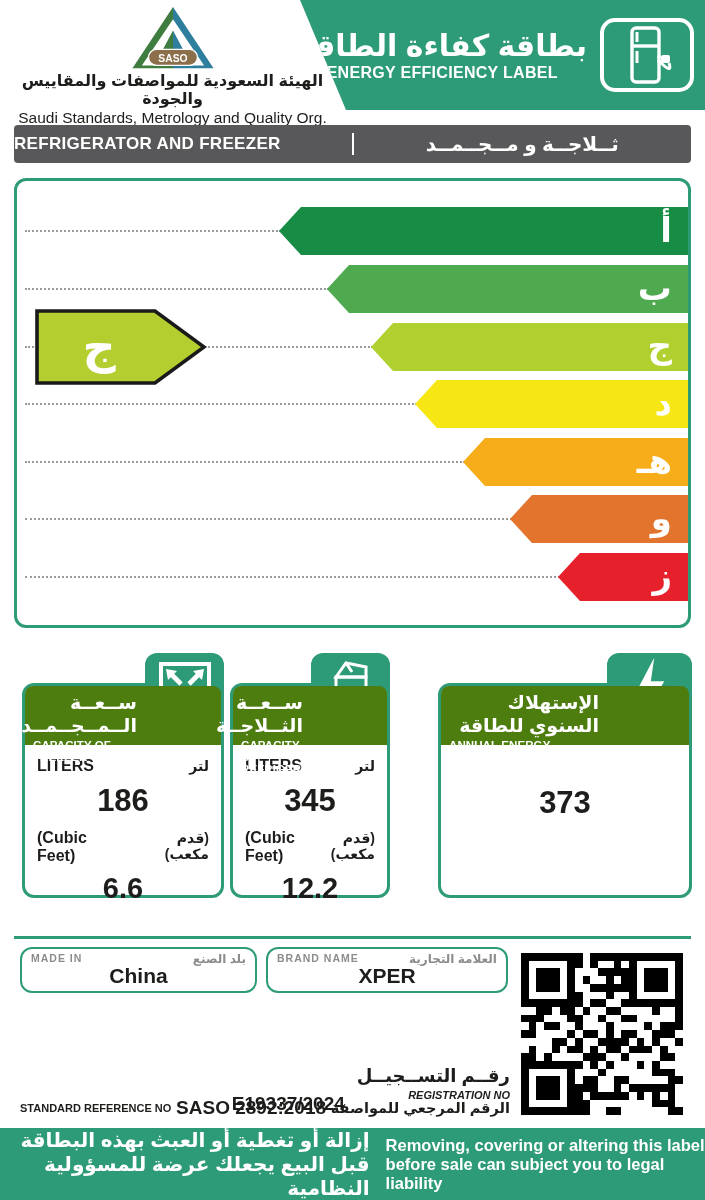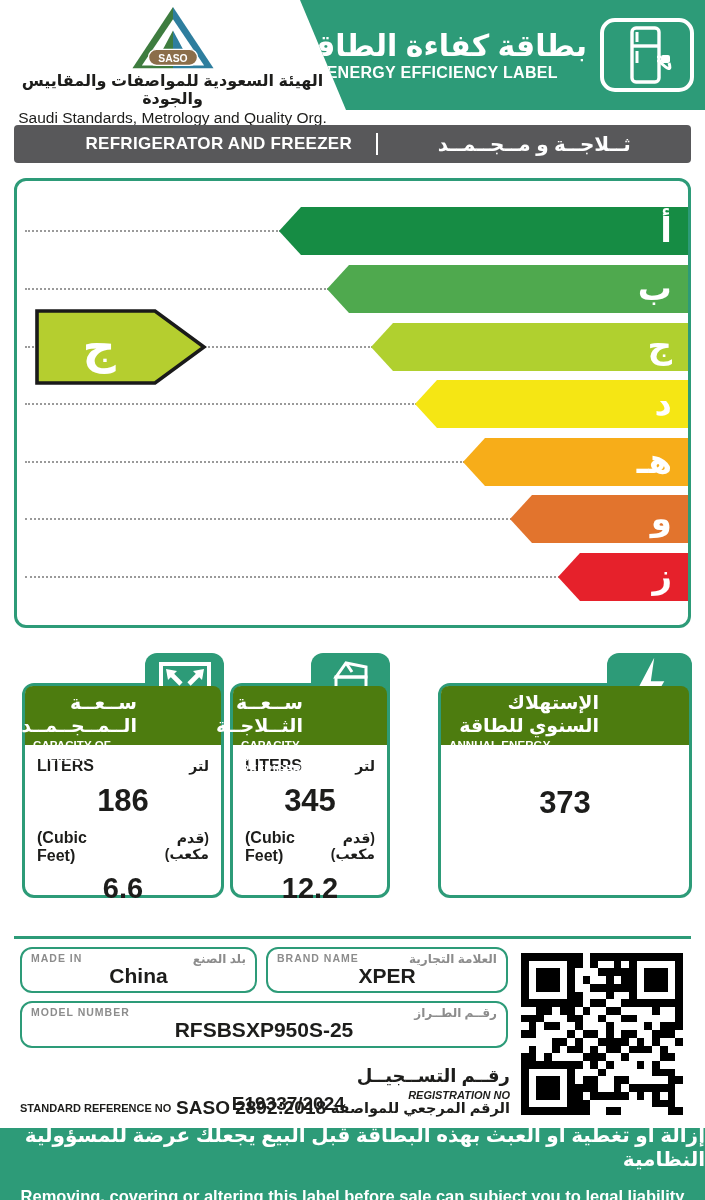--- a/index.html
+++ b/index.html
@@ -25,21 +25,21 @@
   .banner-titles{text-align:center;margin-right:12px;}
   .banner-title-ar{font-size:30px;font-weight:700;direction:rtl;line-height:1.1;}
   .banner-title-en{font-size:16px;font-weight:700;letter-spacing:.3px;margin-top:2px;}
   .fridge-icon{margin-right:10px;}
   
   .product-bar{
     position:absolute;top:125px;left:14px;right:14px;height:38px;
     background:#58585A;border-radius:4px;color:#fff;
     display:flex;align-items:center;
   }
-  .pb-en{flex:1;text-align:center;font-weight:700;font-size:17px;letter-spacing:.3px;padding-left:48px;}
+  .pb-en{flex:1;text-align:left;font-weight:700;font-size:17px;letter-spacing:.3px;}
   .pb-div{width:2px;height:22px;background:#fff;}
   .pb-ar{flex:1;text-align:center;font-weight:700;font-size:20px;direction:rtl;}
   
   .chart{
     position:absolute;top:178px;left:14px;right:14px;height:450px;
     border:3px solid #2D9B78;border-radius:12px;background:#fff;box-sizing:border-box;
   }
   .dotline{position:absolute;left:8px;border-top:2px dotted #9a9a9a;height:0;}
   .arrow{position:absolute;right:0;height:48px;
     clip-path:polygon(22px 0,100% 0,100% 100%,22px 100%,0 50%);}
@@ -94,21 +94,21 @@
   .reg-labels{text-align:right;line-height:1.05;}
   .reg-ar{font-size:18px;font-weight:700;direction:rtl;}
   .reg-en{font-size:11px;font-weight:700;font-style:italic;}
   .std-row{position:absolute;left:20px;top:155px;width:490px;display:flex;justify-content:space-between;align-items:center;}
   .std-en{font-size:11px;font-weight:700;}
   .std-val{font-size:19px;font-weight:700;}
   .std-ar{font-size:14.5px;font-weight:700;direction:rtl;}
   .qr{position:absolute;right:22px;top:11px;width:162px;height:162px;}
   
   .footer{position:absolute;left:0;right:0;top:1128px;bottom:0;background:#2D9B78;
-    color:#fff;display:flex;flex-direction:column;align-items:center;justify-content:center;gap:16px;}
+    color:#fff;display:flex;flex-direction:row;align-items:center;justify-content:center;gap:16px;}
   .foot-ar{font-size:20px;font-weight:700;direction:rtl;}
   .foot-en{font-size:16.5px;font-weight:700;}
 </style>
 </head>
 <body>
 
 <div class="page">
 
   <div class="header">
     <div class="logo-col">
@@ -276,27 +276,20 @@
         <span class="lab-ar">العلامة التجارية</span>
       </div>
       <div class="fval">XPER</div>
     </div>
     <div class="fbox made-box">
       <div class="lab-row">
         <span class="lab-en">MADE IN</span>
         <span class="lab-ar">بلد الصنع</span>
       </div>
       <div class="fval">China</div>
-    </div>
-    <div class="fbox model-box">
-      <div class="lab-row">
-        <span class="lab-en">MODEL NUMBER</span>
-        <span class="lab-ar">رقــم الطــراز</span>
-      </div>
-      <div class="fval">RFSBSXP950S-25</div>
     </div>
     <div class="reg-row">
       <span class="reg-val">E19337/2024</span>
       <span class="reg-labels">
         <span class="reg-ar">رقــم التســجيــل</span><br>
         <span class="reg-en">REGISTRATION NO</span>
       </span>
     </div>
     <div class="std-row">
       <span class="std-en">STANDARD REFERENCE NO</span>

